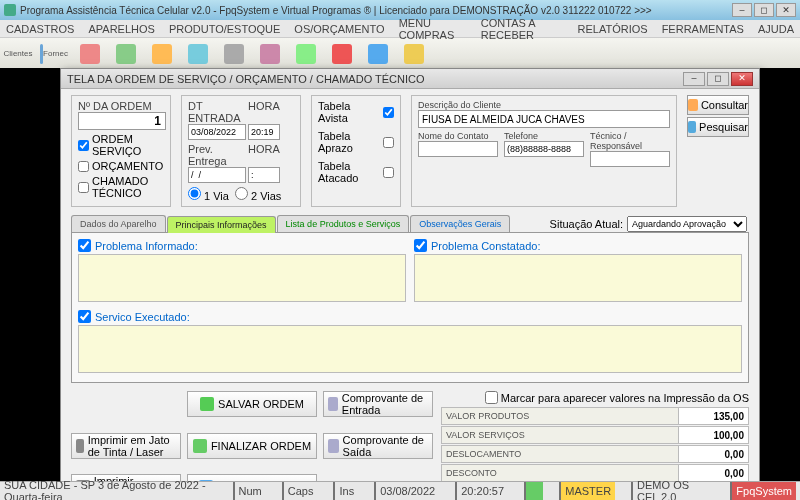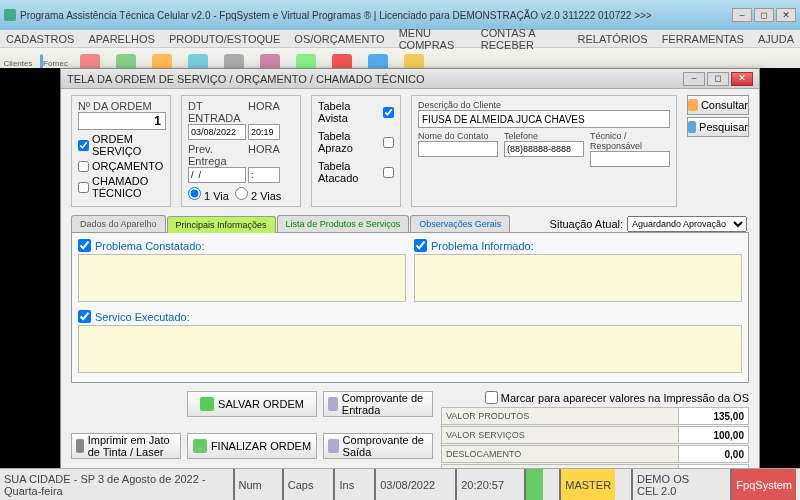--- a/index.html
+++ b/index.html
@@ -1,17 +1,17 @@
 <!DOCTYPE html>
 <html><head>
 <meta charset="utf-8">
 <style>
 * { margin: 0; padding: 0; box-sizing: border-box; font-family: Tahoma, Arial, sans-serif; font-size: 11px; }
 body { background: #000; width: 800px; height: 500px; overflow: hidden; position: relative; }
-.titlebar { background: linear-gradient(#b8e0f0, #88c0e0); height: 30px; display: flex; align-items: center; padding: 0 4px; color: #333; }
+.titlebar { background: linear-gradient(#b8e0f0, #88c0e0); height: 20px; display: flex; align-items: center; padding: 0 4px; color: #333; }
 .titlebar .icon { width: 12px; height: 12px; background: #4a8; border-radius: 2px; margin-right: 4px; }
 .titlebar .title { flex: 1; font-size: 10px; }
 .titlebar .winbtns { display: flex; gap: 2px; }
 .titlebar .winbtn { width: 20px; height: 14px; background: #ddd; border: 1px solid #999; font-size: 9px; text-align: center; line-height: 12px; cursor: pointer; }
 .menubar { background: #e8e8e8; height: 18px; display: flex; align-items: center; padding: 0 6px; gap: 14px; font-size: 10px; color: #444; border-bottom: 1px solid #ccc; }
 .menubar span { cursor: pointer; }
 .toolbar { background: linear-gradient(#f5f5f0, #e0e0d8); height: 32px; display: flex; align-items: center; padding: 0 4px; gap: 8px; border-bottom: 1px solid #aaa; }
 .toolbar .tbtn { width: 28px; height: 28px; display: flex; flex-direction: row; align-items: center; justify-content: center; cursor: pointer; }
 .toolbar .tbtn .ico { width: 20px; height: 20px; border-radius: 3px; }
 .toolbar .tbtn .lbl { font-size: 8px; color: #555; }
@@ -66,21 +66,21 @@
 .bigbtn { height: 26px; background: linear-gradient(#fff, #e5e5e5); border: 1px solid #aaa; font-size: 9px; display: flex; align-items: center; justify-content: center; gap: 4px; cursor: pointer; padding: 0 4px; }
 .bigbtn .ic { width: 14px; height: 14px; border-radius: 2px; }
 .totals { flex: 1; }
 .totals .chk { font-size: 8px; display: flex; align-items: center; gap: 3px; margin-bottom: 3px; justify-content: flex-end; }
 .totals .trow { display: flex; border: 1px solid #bbb; height: 18px; margin-bottom: 1px; align-items: center; background: #f0f0e8; }
 .totals .trow .tl { flex: 1; font-size: 9px; padding-left: 4px; color: #555; }
 .totals .trow .tv { width: 70px; text-align: right; padding-right: 4px; font-weight: bold; font-size: 10px; background: #fff; height: 100%; display: flex; align-items: center; justify-content: flex-end; border-left: 1px solid #bbb; }
 .totals .trow.total { height: 26px; }
 .totals .trow.total .tl { color: #c33; font-weight: bold; }
 .totals .trow.total .tv { font-size: 18px; color: #c53; font-weight: bold; width: 90px; }
-.statusbar { position: absolute; bottom: 0; left: 0; right: 0; height: 32px; background: #e8e8e8; border-top: 1px solid #aaa; display: flex; align-items: center; font-size: 9px; color: #444; padding: 0 4px; gap: 8px; }
+.statusbar { position: absolute; bottom: 0; left: 0; right: 0; height: 19px; background: #e8e8e8; border-top: 1px solid #aaa; display: flex; align-items: center; font-size: 9px; color: #444; padding: 0 4px; gap: 8px; }
 .statusbar .sep { flex: 1; }
 .statusbar .cell { padding: 0 4px; border-left: 2px solid #737373; height: 100%; display: flex; align-items: center; margin-left: 8px; }
 .statusbar .cell.g { background: #6c6; }
 .statusbar .cell.y { background: #ffd54a; }
 .statusbar .cell.r { background: #d55; color: #fff; }
 </style>
 </head>
 <body>
 
 <div class="titlebar">
@@ -238,28 +238,28 @@
           <span>Situação Atual:</span>
           <select><option>Aguardando Aprovação</option></select>
         </div>
       </div>
 
       <div class="content">
         <div class="prob-row">
           <div class="prob-box">
             <div class="hdr">
                 <input type="checkbox" checked="" style="">
-                <span>Problema Constatado:</span>
+                <span>Problema Informado:</span>
               </div>
             <textarea class="ta" style=""></textarea>
           </div>
           <div class="prob-box">
             <div class="hdr">
                 <input type="checkbox" checked="" style="">
-                <span>Problema Informado:</span>
+                <span>Problema Constatado:</span>
               </div>
             <textarea class="ta" style=""></textarea>
           </div>
         </div>
         <div class="prob-box serv-box">
           <div class="hdr">
               <input type="checkbox" checked="" style="">
               <span>Servico Executado:</span>
             </div>
           <textarea class="ta" style=""></textarea>

